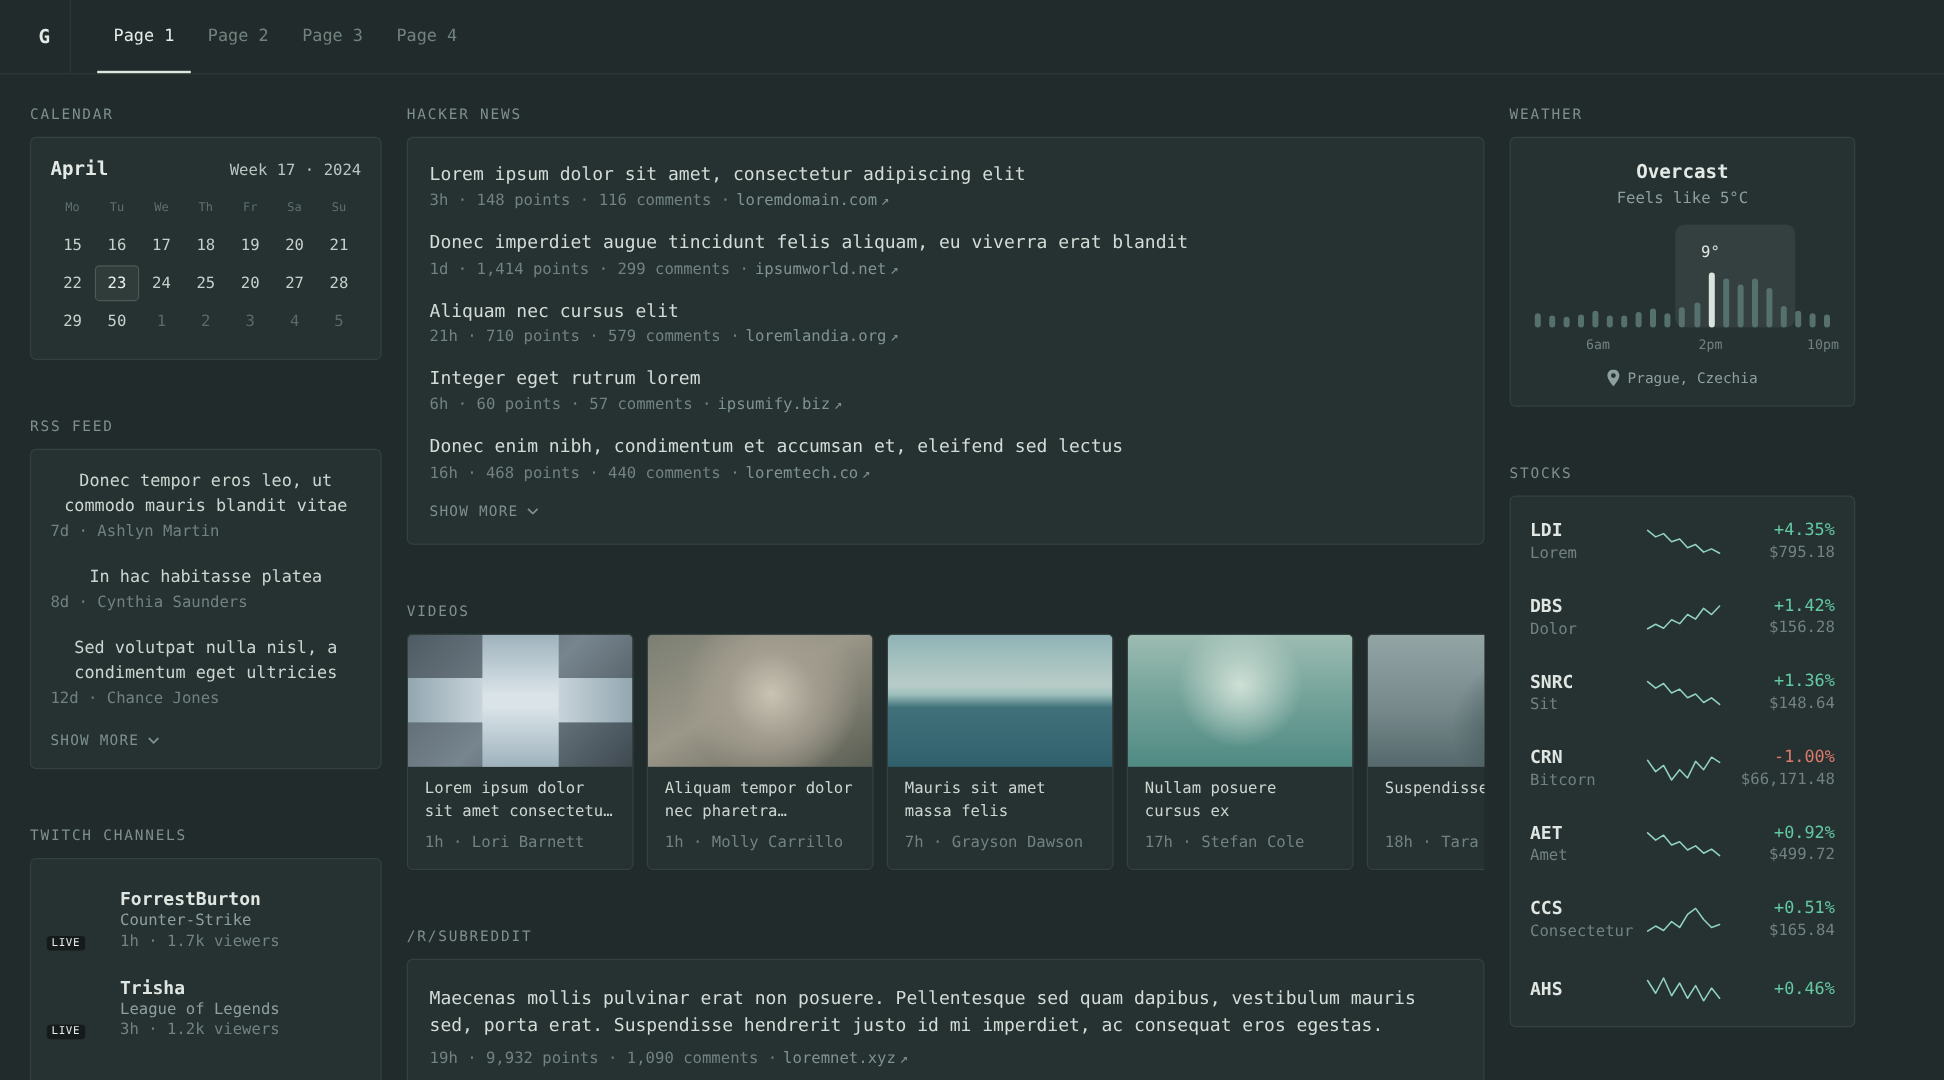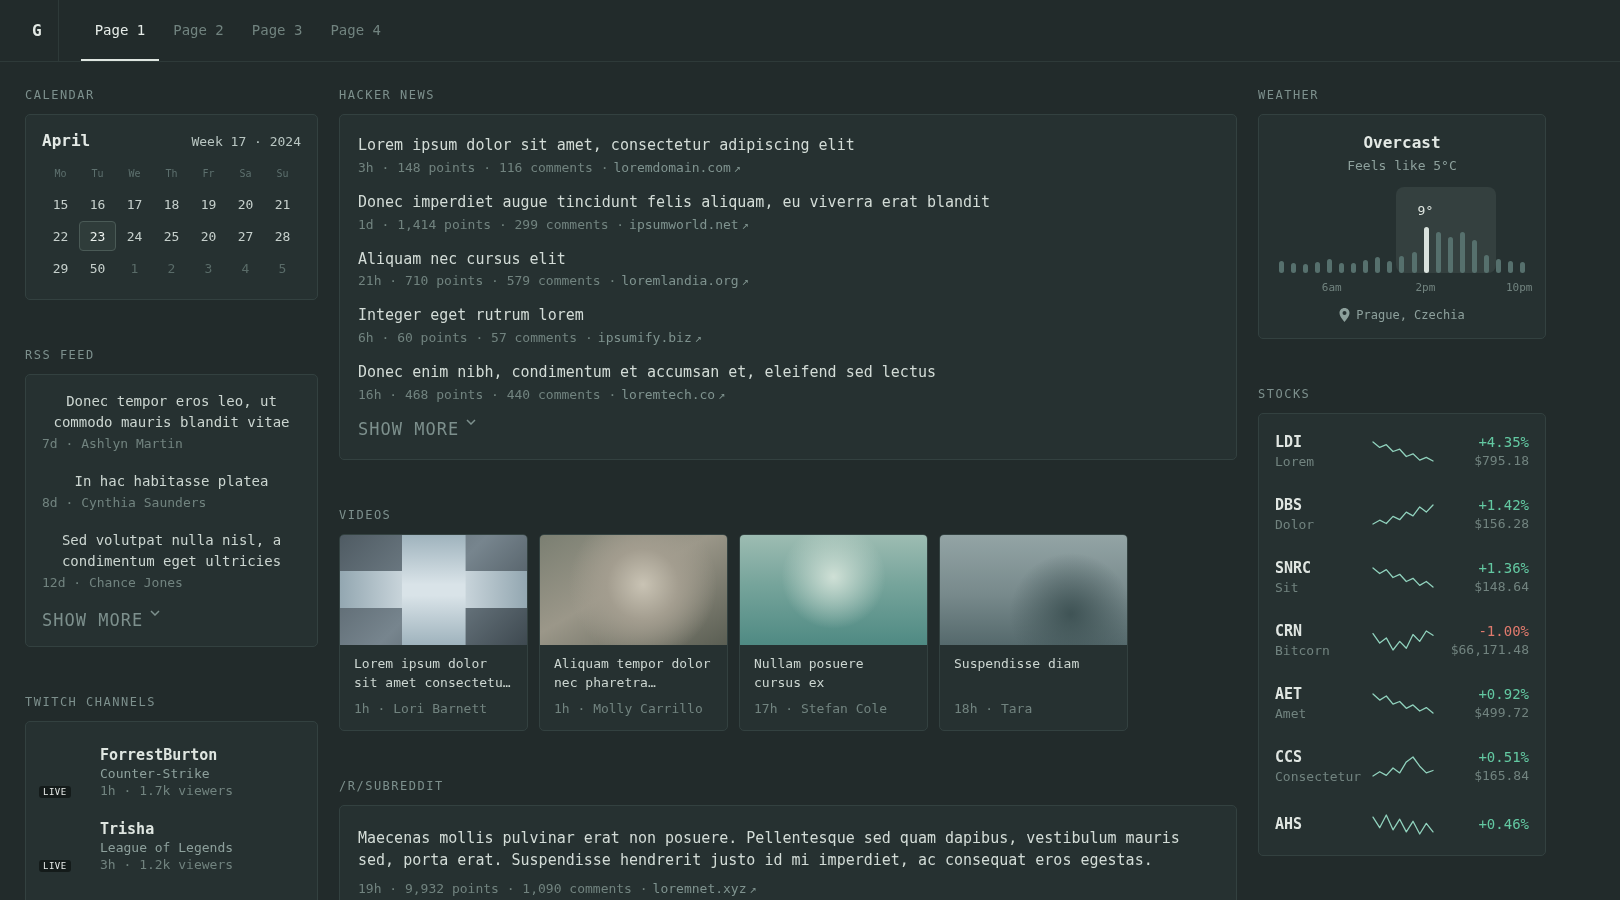--- a/index.html
+++ b/index.html
@@ -41,21 +41,21 @@
   .cal-dow{font-size:10px;color:#5d706e;padding:6px 0 8px;}
   .cal-day{font-size:13px;color:#c6d0cc;height:30px;display:flex;align-items:center;justify-content:center;}
   .cal-day.selected{background:#2f3c3a;border:1px solid #4a5a56;border-radius:4px;color:#eaf0ec;}
   .cal-day.muted{color:#596b68;}
 
   
   .item-title{display:block;font-size:14px;line-height:1.5;color:#ccd6d1;}
   .item-meta{font-size:13px;color:var(--text-muted);margin-top:3px;display:flex;flex-wrap:wrap;gap:0 5px;align-items:baseline;}
   .domain{color:#7f938f;}
   .ext{font-size:12px;margin-left:3px;}
-  .show-more{display:flex;gap:7px;font-size:17px;letter-spacing:1px;color:var(--text-header);margin-top:4px;}
+  .show-more{display:flex;align-items:center;gap:7px;font-size:12px;letter-spacing:1px;color:var(--text-header);margin-top:4px;}
   .chev{stroke:currentColor;fill:none;stroke-width:1.5;}
 
   .rss-item{margin-bottom:20px;text-align:center;}
 
   
   .twitch-item{display:flex;gap:14px;align-items:center;padding:8px 0 14px;}
   .avatar-wrap{position:relative;width:44px;height:44px;flex:0 0 44px;}
   .avatar{width:44px;height:44px;border-radius:50%;}
   .live-badge{position:absolute;left:-3px;bottom:-4px;background:#141b1a;color:#e8ecea;font-size:9px;letter-spacing:.5px;padding:1px 4px;border-radius:3px;}
   .tw-name{font-size:15px;font-weight:600;color:#dfe6e1;}
@@ -288,20 +288,27 @@
           </div>
         </a>
         <a class="video-card">
           <div class="video-thumb" style="background: radial-gradient(circle at 55% 45%, #c9c3b4 0%, #a39d8f 30%, rgba(0,0,0,0) 62%), linear-gradient(150deg, #7b7f72 0%, #9b9789 45%, #5a5e53 100%)"></div>
           <div class="video-body">
             <div class="video-title">Aliquam tempor dolor nec pharetra…</div>
             <div class="video-meta">1h · Molly Carrillo</div>
           </div>
         </a>
         <a class="video-card">
+          <div class="video-thumb" style="background: linear-gradient(180deg, #8fb3b6 0%, #b9cdc8 38%, #9fc0bd 45%, #41727b 55%, #2f606c 100%)"></div>
+          <div class="video-body">
+            <div class="video-title">Mauris sit amet massa felis</div>
+            <div class="video-meta">7h · Grayson Dawson</div>
+          </div>
+        </a>
+        <a class="video-card">
           <div class="video-thumb" style="background: radial-gradient(circle at 50% 38%, #cfe0d6 0%, rgba(0,0,0,0) 45%), linear-gradient(180deg, #9dbcb2 0%, #76a49b 45%, #4f8a83 100%)"></div>
           <div class="video-body">
             <div class="video-title">Nullam posuere cursus ex</div>
             <div class="video-meta">17h · Stefan Cole</div>
           </div>
         </a>
         <a class="video-card">
           <div class="video-thumb" style="background: radial-gradient(circle at 70% 72%, #3f5355 0%, rgba(0,0,0,0) 40%), linear-gradient(180deg, #93a4a5 0%, #77898b 55%, #55696c 100%)"></div>
           <div class="video-body">
             <div class="video-title">Suspendisse diam</div>

